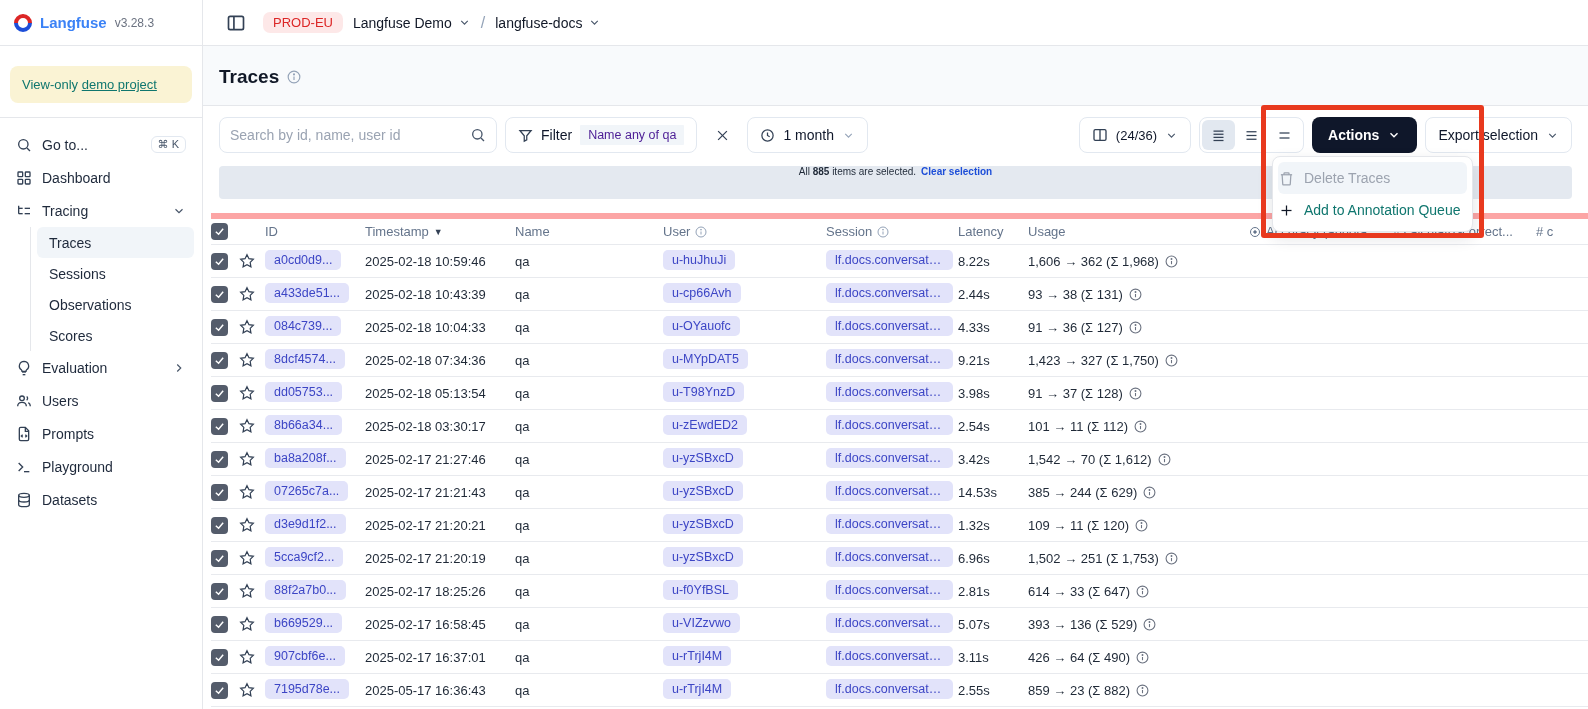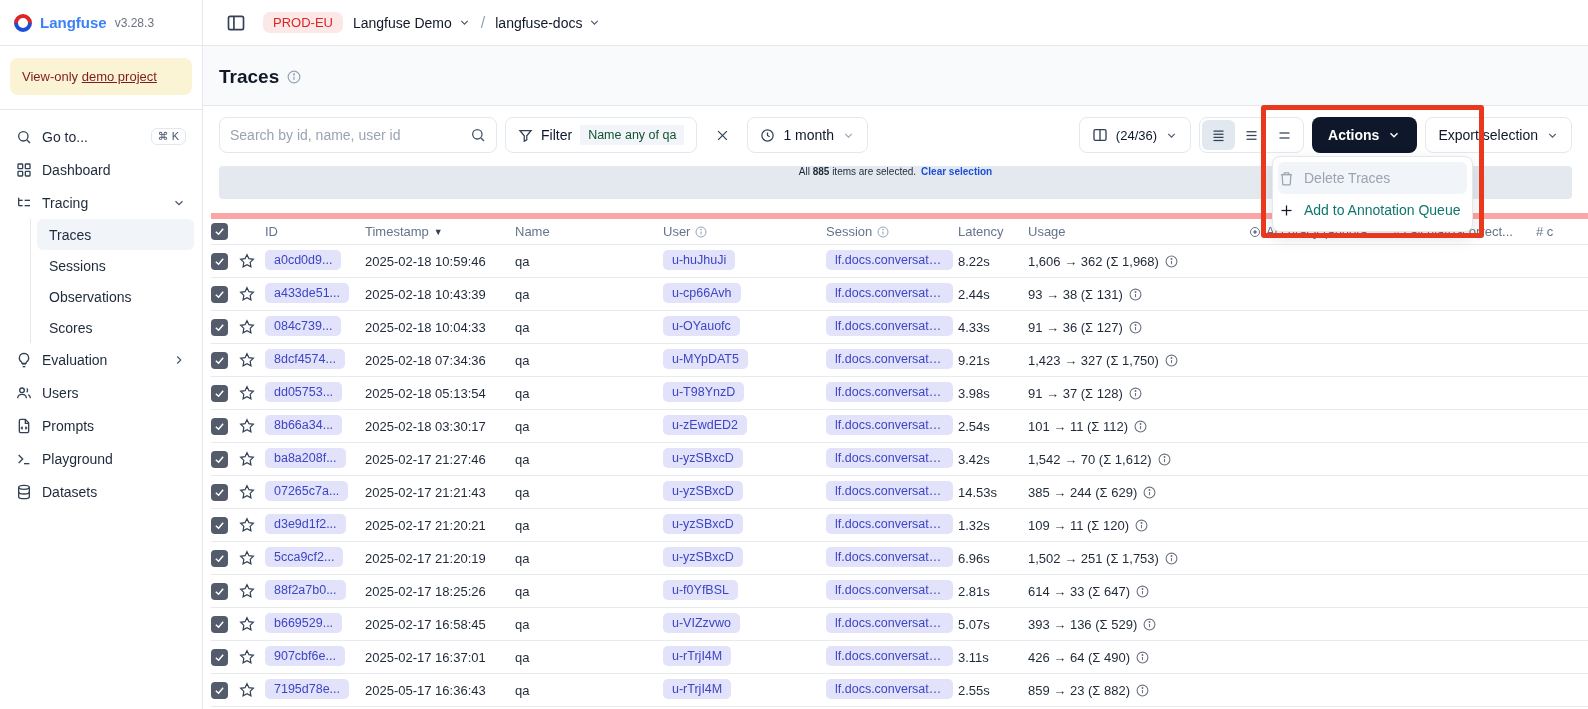--- a/index.html
+++ b/index.html
@@ -9,21 +9,21 @@
 
   
   .sidebar { position:fixed; left:0; top:0; width:203px; height:709px;
     background:#fff; border-right:1px solid #e5e7eb; z-index:5; }
   .logo-row { height:46px; display:flex; align-items:center; gap:8px;
     padding:0 14px; border-bottom:1px solid #e5e7eb; }
   .logo-name { font-weight:bold; font-size:15px; color:#3b82f6; }
   .logo-version { font-size:12px; color:#6b7280; }
   .viewonly-wrap { padding:12px 10px 14px; border-bottom:1px solid #e5e7eb; }
   .viewonly { background:#faf3d4; border-radius:8px; padding:11px 12px;
-    font-size:13px; color:#7f1d1d; }
+    font-size:13px; color:#0f766e;margin-top:8px; }
   .viewonly u { text-decoration:underline; cursor:pointer; }
   .nav { padding:10px 8px; font-size:14px; color:#1e293b; }
   .nav-item { display:flex; align-items:center; gap:10px; height:33px;
     padding:0 8px; border-radius:6px; cursor:pointer; }
   .nav-item .grow { flex:1; }
   .kbd { border:1px solid #e2e8f0; border-radius:6px; font-size:11px;
     color:#475569; padding:1px 6px; background:#fff; }
   .subnav { margin-left:22px; border-left:1px solid #e5e7eb; padding-left:6px; }
   .subnav .nav-item { padding:0 12px; height:31px; }
   .subnav .active { background:#f1f5f9; }
@@ -46,21 +46,21 @@
   .toolbar { display:flex; align-items:center; padding:11px 16px; gap:8px; }
   .search-box { width:278px; height:36px; border:1px solid #e2e8f0;
     border-radius:8px; display:flex; align-items:center; padding:0 10px; gap:8px; }
   .search-box input { border:none; outline:none; flex:1; font-size:14px;
     font-family:inherit; color:#0f172a; background:transparent; }
   .search-box input::placeholder { color:#9aa3b2; }
   .btn { height:36px; border:1px solid #e2e8f0; border-radius:8px; background:#fff;
     display:flex; align-items:center; gap:8px; padding:0 12px; font-size:14px;
     color:#0f172a; cursor:pointer; }
   .filter-badge { background:#f1f5f9; border-radius:1px; font-size:12.5px;
-    padding:3px 8px; color:#14532d; }
+    padding:3px 8px; color:#4c1d95; }
   .icon-btn { width:34px; height:34px; display:flex; align-items:center;
     justify-content:center; cursor:pointer; border:none; background:none; }
   .toolbar .spacer { flex:1; }
   .seg-group { height:36px; border:1px solid #e2e8f0; border-radius:8px;
     display:flex; align-items:center; padding:0 2px; }
   .seg { width:33px; height:30px; display:flex; align-items:center;
     justify-content:center; border-radius:6px; cursor:pointer; }
   .seg.active { background:#e2e8f0; }
   .btn-dark { height:36px; background:#0f172a; color:#fff; border:none;
     border-radius:8px; display:flex; align-items:center; gap:8px; padding:0 16px;

